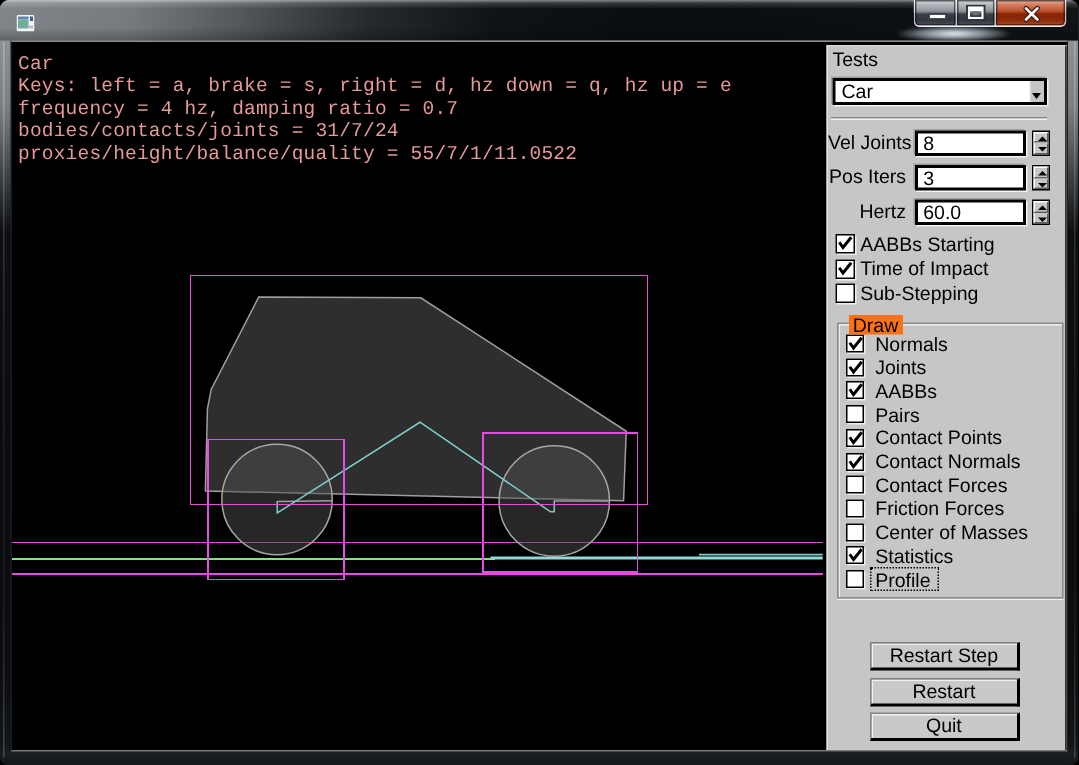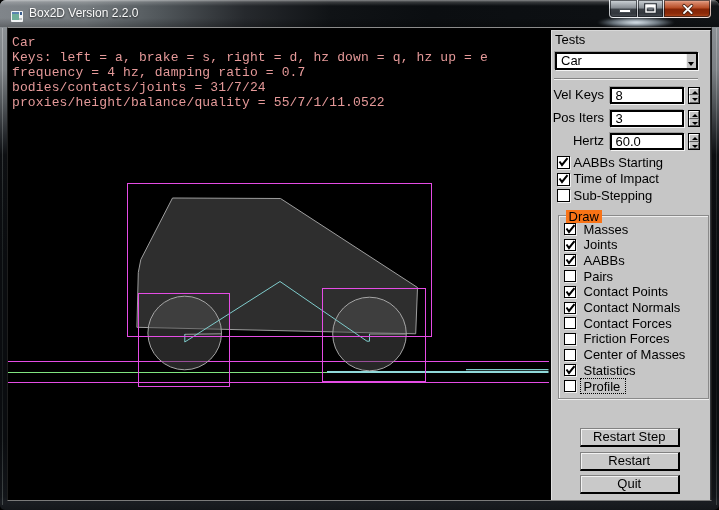--- a/index.html
+++ b/index.html
@@ -43,21 +43,20 @@
 <div id="win">
 <div id="tbar"></div>
 <div id="glow"></div>
 <div id="ticon"><svg width="12" height="11">
         <rect width="12" height="11" rx="1" fill="#f2f4f5"></rect>
         <rect x="1" y="1" width="7" height="2" fill="#5b84b0"></rect>
         <rect x="1" y="3" width="7" height="6" fill="#6fae9a"></rect>
         <rect x="9" y="1" width="2" height="3" fill="#3c5f8e"></rect>
         <rect x="8" y="7" width="3" height="2" fill="#b9bdc0"></rect>
       </svg></div>
-<div id="ttext">Box2D Version 2.2.0</div>
 <div id="capbtns">
 <div class="cb min">
         <svg class="g" width="29" height="18">
           <rect x="9" y="9" width="12" height="4" fill="#1d2227"></rect>
           <rect x="9.5" y="9.5" width="11" height="3" fill="none" stroke="#454b51" stroke-width="1"></rect>
           <rect x="10" y="10" width="10" height="2" fill="#fff"></rect>
         </svg>
       </div>
 <div class="cb max">
         <svg class="g" width="26" height="18">
@@ -109,21 +108,21 @@
 <div id="panel">
         <div id="pin">
 <div class="lb" style="left:3px;top:4px">Tests</div>
 <div class="ebox" style="left:3px;top:22.5px;width:142.5px;height:18.5px">
 <div class="tx" style="top:0.5px">Car</div>
 <div style="position:absolute;right:0;top:0;bottom:0;width:10px;background:#c6c6c6;border-left:1px solid #f2f2f2">
 <div style="position:absolute;left:1.5px;top:8px;width:0;height:0;border-left:3px solid transparent;border-right:3px solid transparent;border-top:4px solid #000"></div>
             </div>
           </div>
 <div style="position:absolute;left:2px;top:49px;width:144px;height:2px;border-top:1px solid #848484;border-bottom:1px solid #f2f2f2"></div>
-<div class="lb" style="left:0;width:52px;top:58.5px;text-align:right">Vel Keys</div>
+<div class="lb" style="left:0;width:52px;top:58.5px;text-align:right">Vel Joints</div>
 <div class="ebox" style="left:57.5px;top:57.5px;width:74px;height:17px">
             <div class="tx" style="top:0px">8</div>
           </div>
 <div class="spin" style="left:136px;top:57.5px">
             <div class="sphalf">
               <div class="tri-up"></div>
             </div>
             <div class="sphalf" style="border-top-color:#c6c6c6">
               <div class="tri-dn"></div>
             </div>
@@ -166,21 +165,21 @@
 <div class="lb" style="left:21.5px;top:143.1px">Time of Impact</div>
 <div class="chk" style="left:4.5px;top:160.2px;width:13px;height:13px"></div>
 <div class="lb" style="left:21.5px;top:159.7px">Sub-Stepping</div>
 <div class="gbox" style="left:5.5px;top:186px;width:151.5px;height:184px"></div>
 <div class="lb" style="left:13.5px;top:180.5px;background:#f97316;padding:0 3px;z-index:2">Draw</div>
 <div class="chk" style="left:12px;top:194.0px;width:12px;height:12px">
             <svg width="13" height="13" style="position:absolute;left:-1px;top:-1px">
               <path d="M2.5 5.5 L5 9 L10.5 2.2" stroke="#000" stroke-width="2" fill="none"></path>
             </svg>
           </div>
-<div class="lb" style="left:31.5px;top:193.5px">Masses</div>
+<div class="lb" style="left:31.5px;top:193.5px">Normals</div>
 <div class="chk" style="left:12px;top:209.7px;width:12px;height:12px">
             <svg width="13" height="13" style="position:absolute;left:-1px;top:-1px">
               <path d="M2.5 5.5 L5 9 L10.5 2.2" stroke="#000" stroke-width="2" fill="none"></path>
             </svg>
           </div>
 <div class="lb" style="left:31.5px;top:209.2px">Joints</div>
 <div class="chk" style="left:12px;top:225.4px;width:12px;height:12px">
             <svg width="13" height="13" style="position:absolute;left:-1px;top:-1px">
               <path d="M2.5 5.5 L5 9 L10.5 2.2" stroke="#000" stroke-width="2" fill="none"></path>
             </svg>

